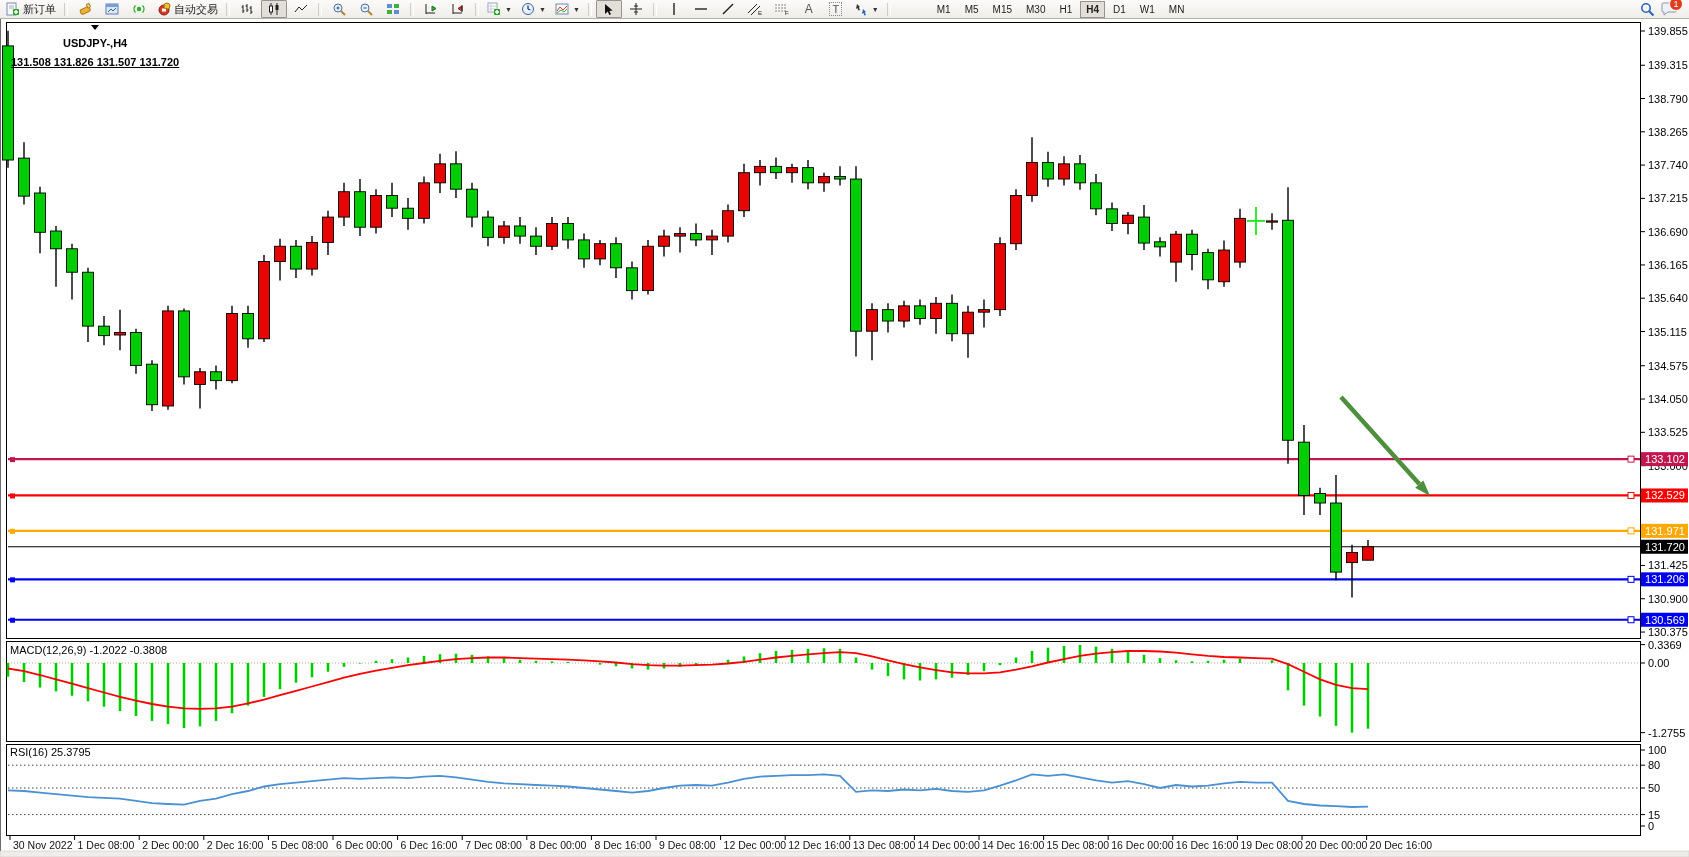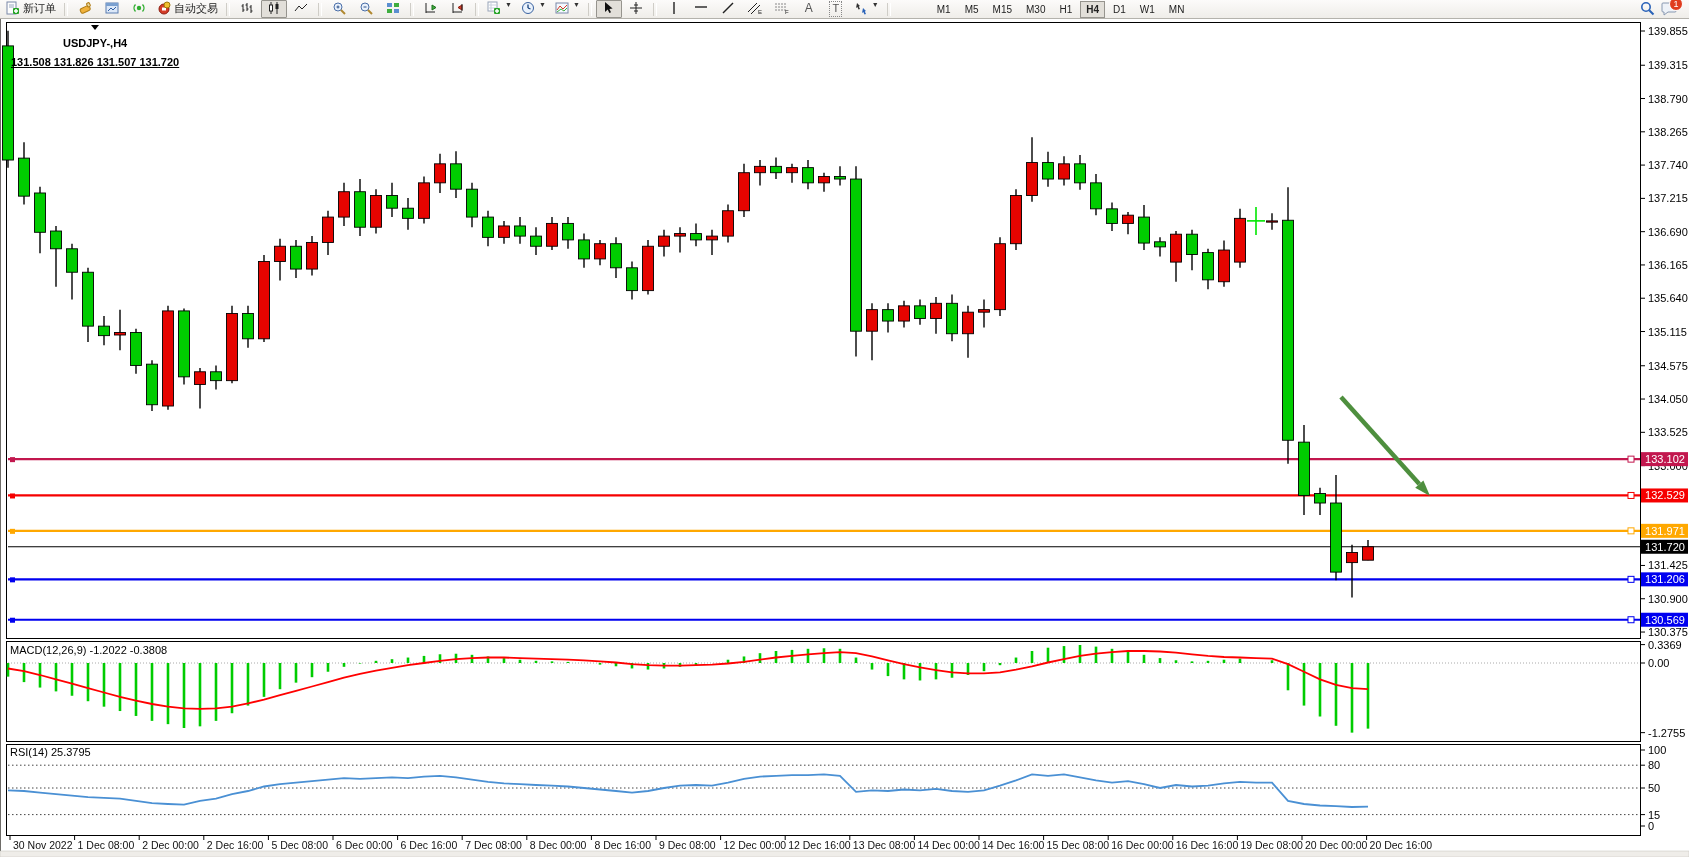--- a/index.html
+++ b/index.html
@@ -1,21 +1,21 @@
 <!DOCTYPE html>
 <html><head>
 <meta charset="utf-8">
 <style>
   html,body{margin:0;padding:0;background:#e8e6e2;font-family:"Liberation Sans",sans-serif;}
   .wrap{position:relative;width:1689px;height:857px;background:#ffffff;overflow:hidden;}
   
   .toolbar{position:absolute;top:0;left:0;width:1689px;height:18px;
     background:linear-gradient(#fcfbfa,#efede9);border-bottom:1px solid #b4b2ac;
     display:flex;align-items:center;padding:0 2px;gap:1px;z-index:30;font-size:11px;color:#222;}
-  .tbtn{height:16px;min-width:18px;display:flex;justify-content:center;
+  .tbtn{height:16px;min-width:18px;display:flex;align-items:center;justify-content:center;
     gap:3px;padding:0 3px;border:1px solid transparent;border-radius:1px;cursor:default;}
   .tbtn.pressed{background:#e2dfd9;border:1px solid #96948e;}
   .tsep{width:2px;height:13px;border-left:1px solid #cfcdc7;border-right:1px solid #ffffff;margin:0 3px;}
   .tlabel{font-size:11px;white-space:nowrap;}
   .tf-btn{height:15px;padding:0 5px;font-size:10px;display:flex;align-items:center;border:1px solid transparent;}
   .tf-btn.pressed{background:#e2dfd9;border:1px solid #96948e;font-weight:bold;}
   .caret{font-size:7px;line-height:7px;color:#333;margin-left:1px;}
   .spacer{flex:1;}
   .badge{position:absolute;top:-4px;right:-6px;background:#e03c1e;color:#fff;font-size:9px;
     border-radius:7px;min-width:12px;height:12px;display:flex;align-items:center;justify-content:center;
@@ -643,15 +643,15 @@
       <text x="1369.6" y="849" font-size="10.5" fill="#111">20 Dec 16:00</text>
       <rect x="0" y="851" width="1689" height="6" fill="#efede9" stroke="#c4c2bc" stroke-width="0.5"></rect>
     </svg>
 
   <div class="chart-title">
     <span class="tri-down"></span>
     <span>USDJPY-,H4</span>
     <span style="font-weight:bold;text-decoration:underline;">131.508 131.826 131.507 131.720</span>
   </div>
   <div class="ind-label" style="top:644px;">MACD(12,26,9) -1.2022 -0.3808</div>
-  <div class="ind-label" style="top:746px;">RSI(14) 25.3795</div>
+  <div class="ind-label" style="top:746px;">RSI(16) 25.3795</div>
 
 </div>
 
 </body></html>

